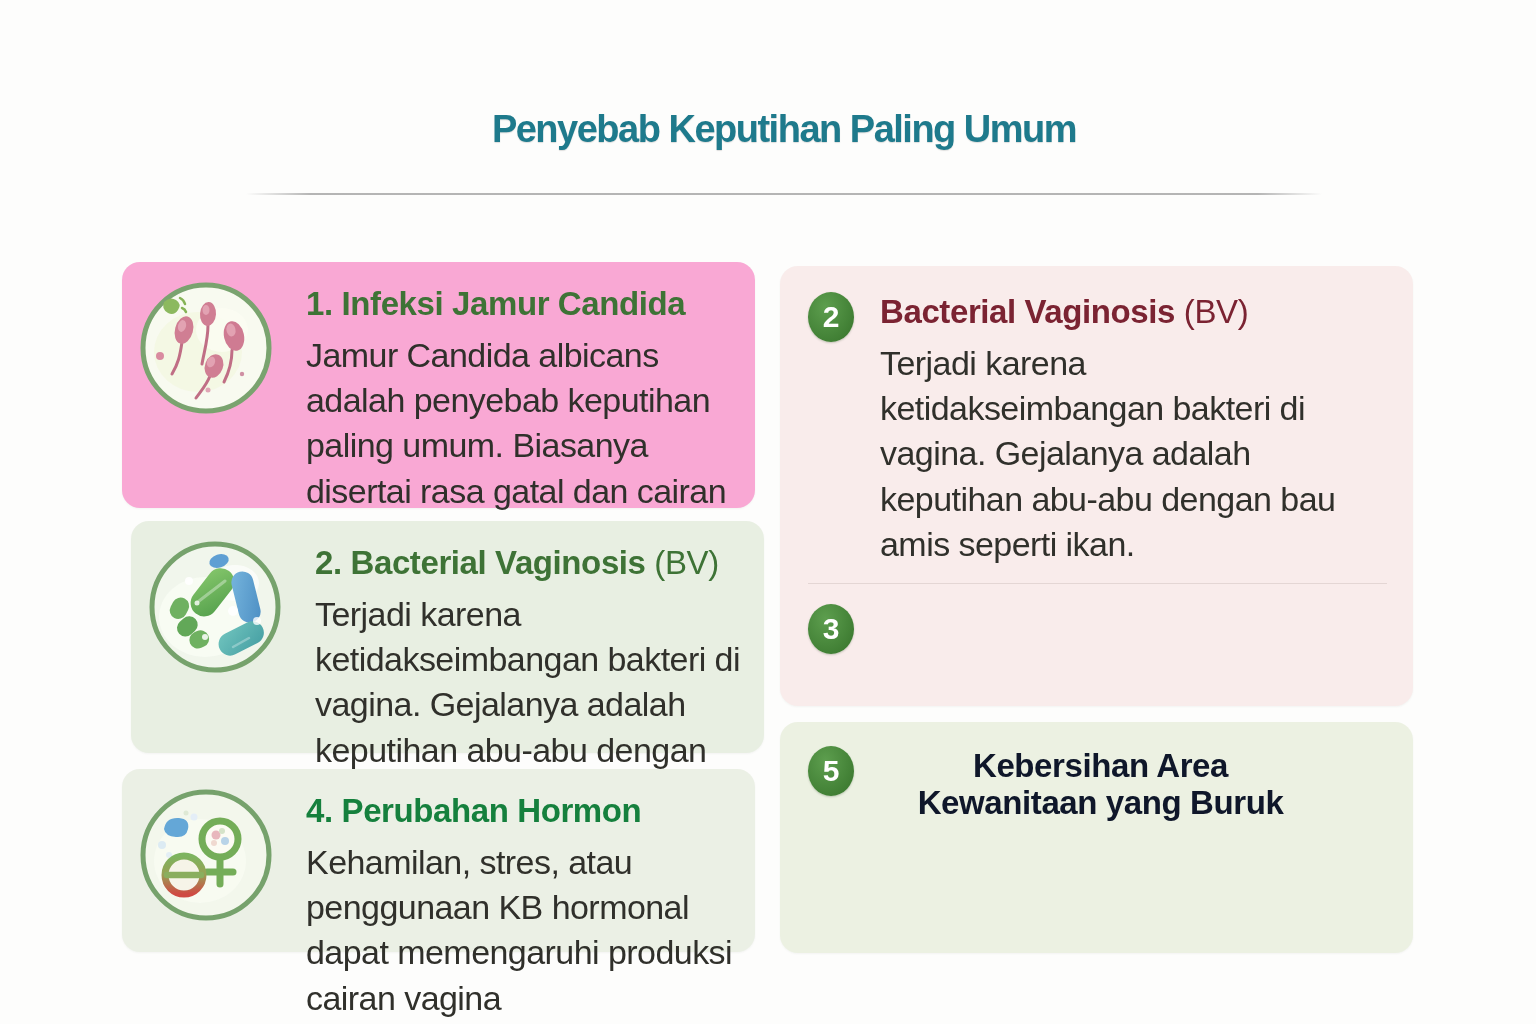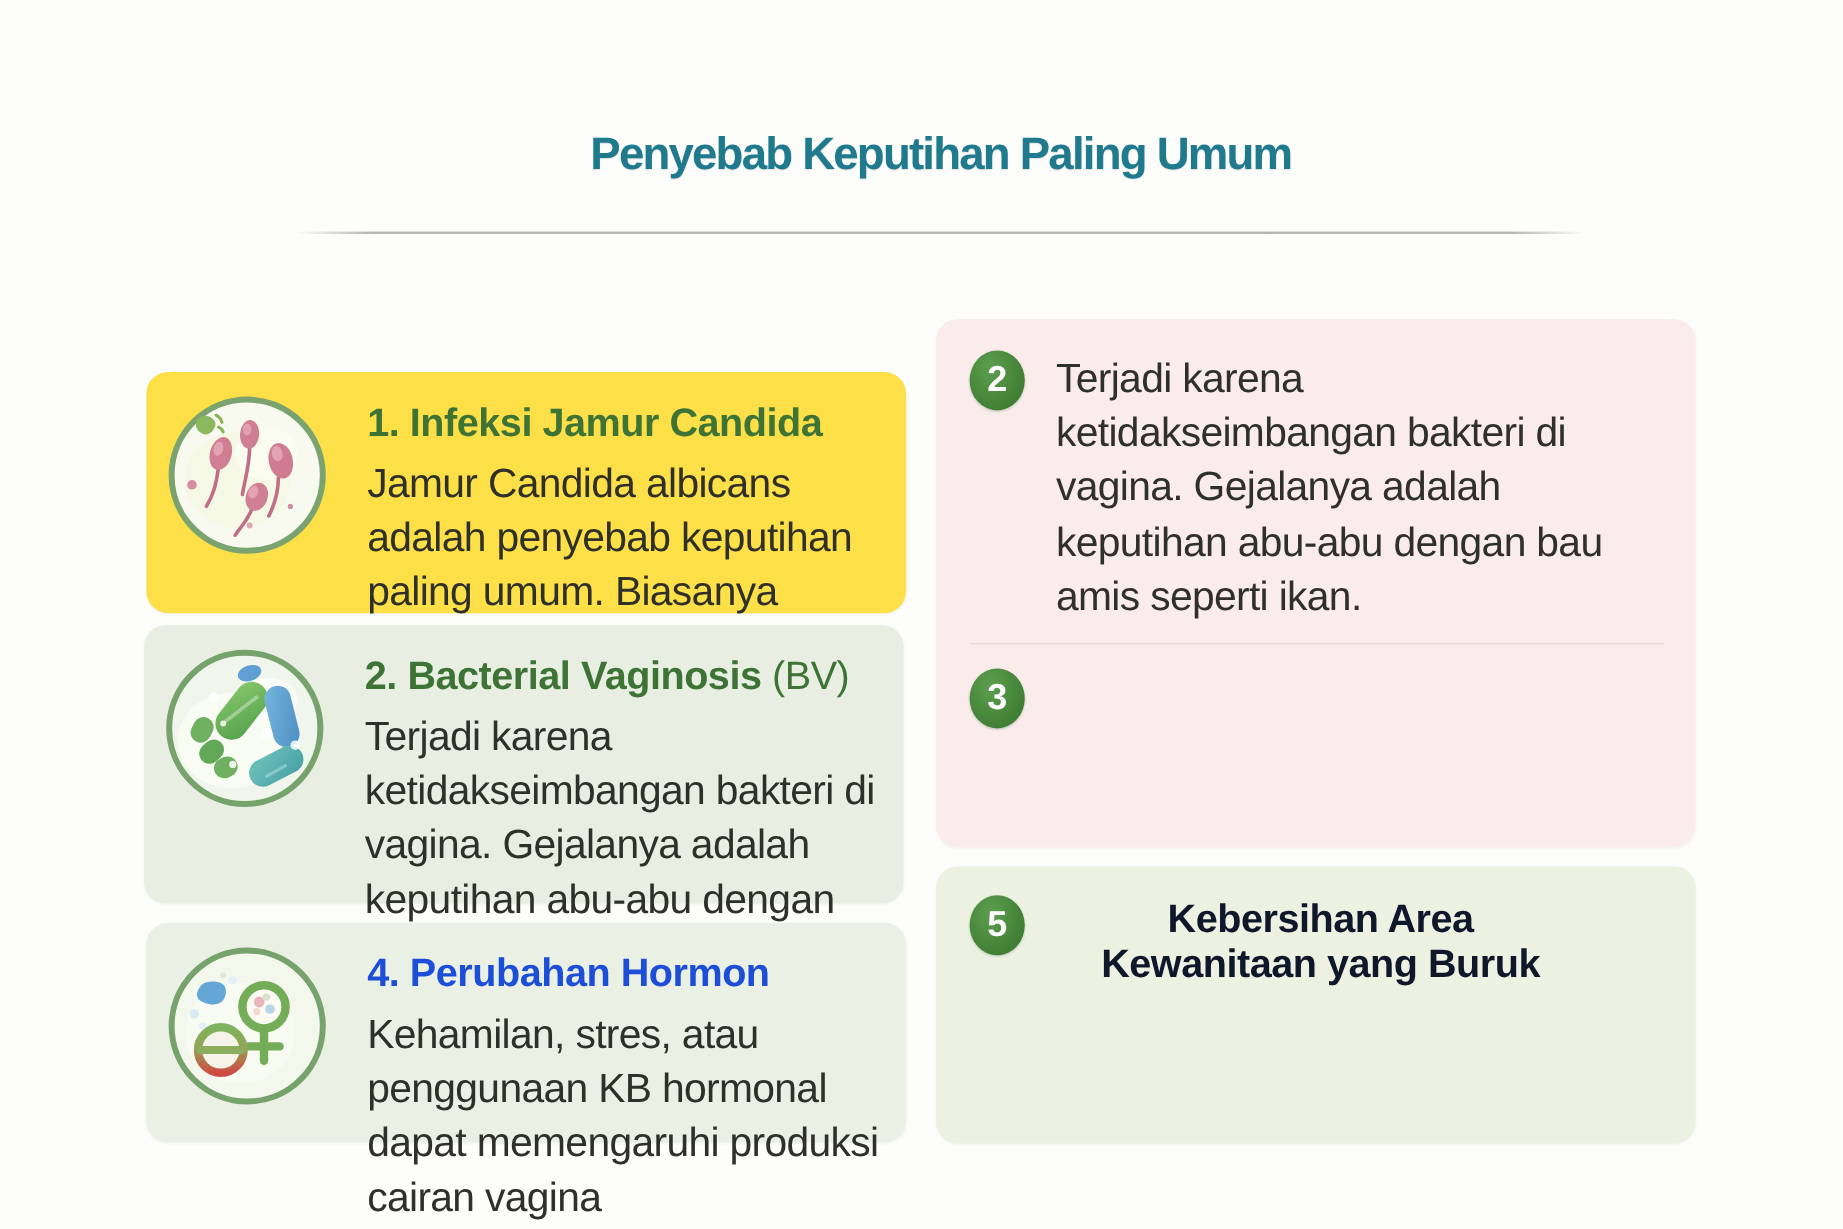--- a/index.html
+++ b/index.html
@@ -18,39 +18,39 @@
     font-size:38px; font-weight:700; letter-spacing:-1.5px;
     color:#1e7a8c;
     text-shadow:0 1px 1px rgba(40,40,40,.15);
   }
   .title-divider {
     position:absolute; top:193px; left:246px; width:1076px; height:2px;
     background:linear-gradient(90deg, rgba(170,170,170,0), rgba(150,150,150,.7) 6%, rgba(150,150,150,.7) 94%, rgba(170,170,170,0));
   }
 
   .card { position:absolute; border-radius:18px; box-shadow:0 1px 2px rgba(60,70,50,.05); }
-  .card.c1 { left:122px; top:262px; width:633px; height:201px; background:#fde047;margin-top:48px; }
-  .card.c2 { left:120px; top:521px; width:633px; height:232px; background:#e8efe2; }
+  .card.c1 { left:122px; top:262px; width:633px; height:246px; background:#f9a8d4; }
+  .card.c2 { left:131px; top:521px; width:633px; height:232px; background:#e8efe2; }
   .card.c3 { left:122px; top:769px; width:633px; height:183px; background:#ebf0e5; }
   .card.pinkcard  { left:780px; top:266px; width:633px; height:440px; background:#f9eceb; padding:26px 22px 20px 28px; }
   .card.greencard { left:780px; top:722px; width:633px; height:231px; background:#ecf1e2; padding:24px 18px 20px 28px; }
 
   .left-inner { display:flex; gap:32px; padding:18px 20px 16px 16px; }
   .icon-wrap { flex:0 0 136px; width:136px; height:136px; }
   .icon-wrap svg { display:block; width:136px; height:136px; }
   .text-col { flex:1; padding-top:6px; min-width:0; }
 
   h2.card-heading {
     margin:0 0 10px; font-size:33px; font-weight:700; letter-spacing:-0.4px; line-height:1.12;
   }
   h2 .suffix { font-weight:400; }
   h2 .suffix:empty { display:none; }
   .h-green  { color:#3e7336; }
   .h-maroon { color:#7b2332; }
-  .h-brown  { color:#1d4ed8; }
+  .h-brown  { color:#15803d; }
   .h-green2 { color:#0f172a;text-align:center; }
 
   p.body {
     margin:0; font-size:34px; line-height:1.33; letter-spacing:-0.55px;
     color:#30302b;
   }
 
   .sub { display:flex; gap:26px; }
   .sub .text-col { padding-top:2px; padding-right:14px; }
   .badge {
@@ -184,20 +184,21 @@
       </div>
     </div>
   </section>
 
   <section class="card pinkcard">
     <div class="sub">
       <div class="badge">
           <span>2</span>
         </div>
       <div class="text-col">
+        <h2 class="card-heading h-maroon"><span>Bacterial Vaginosis</span> <span class="suffix">(BV)</span></h2>
         <p class="body">Terjadi karena ketidakseimbangan bakteri di vagina. Gejalanya adalah keputihan abu-abu dengan bau amis seperti ikan.</p>
       </div>
     </div>
     <div class="pink-divider"></div>
     <div class="sub">
       <div class="badge">
           <span>3</span>
         </div>
     </div>
   </section>

